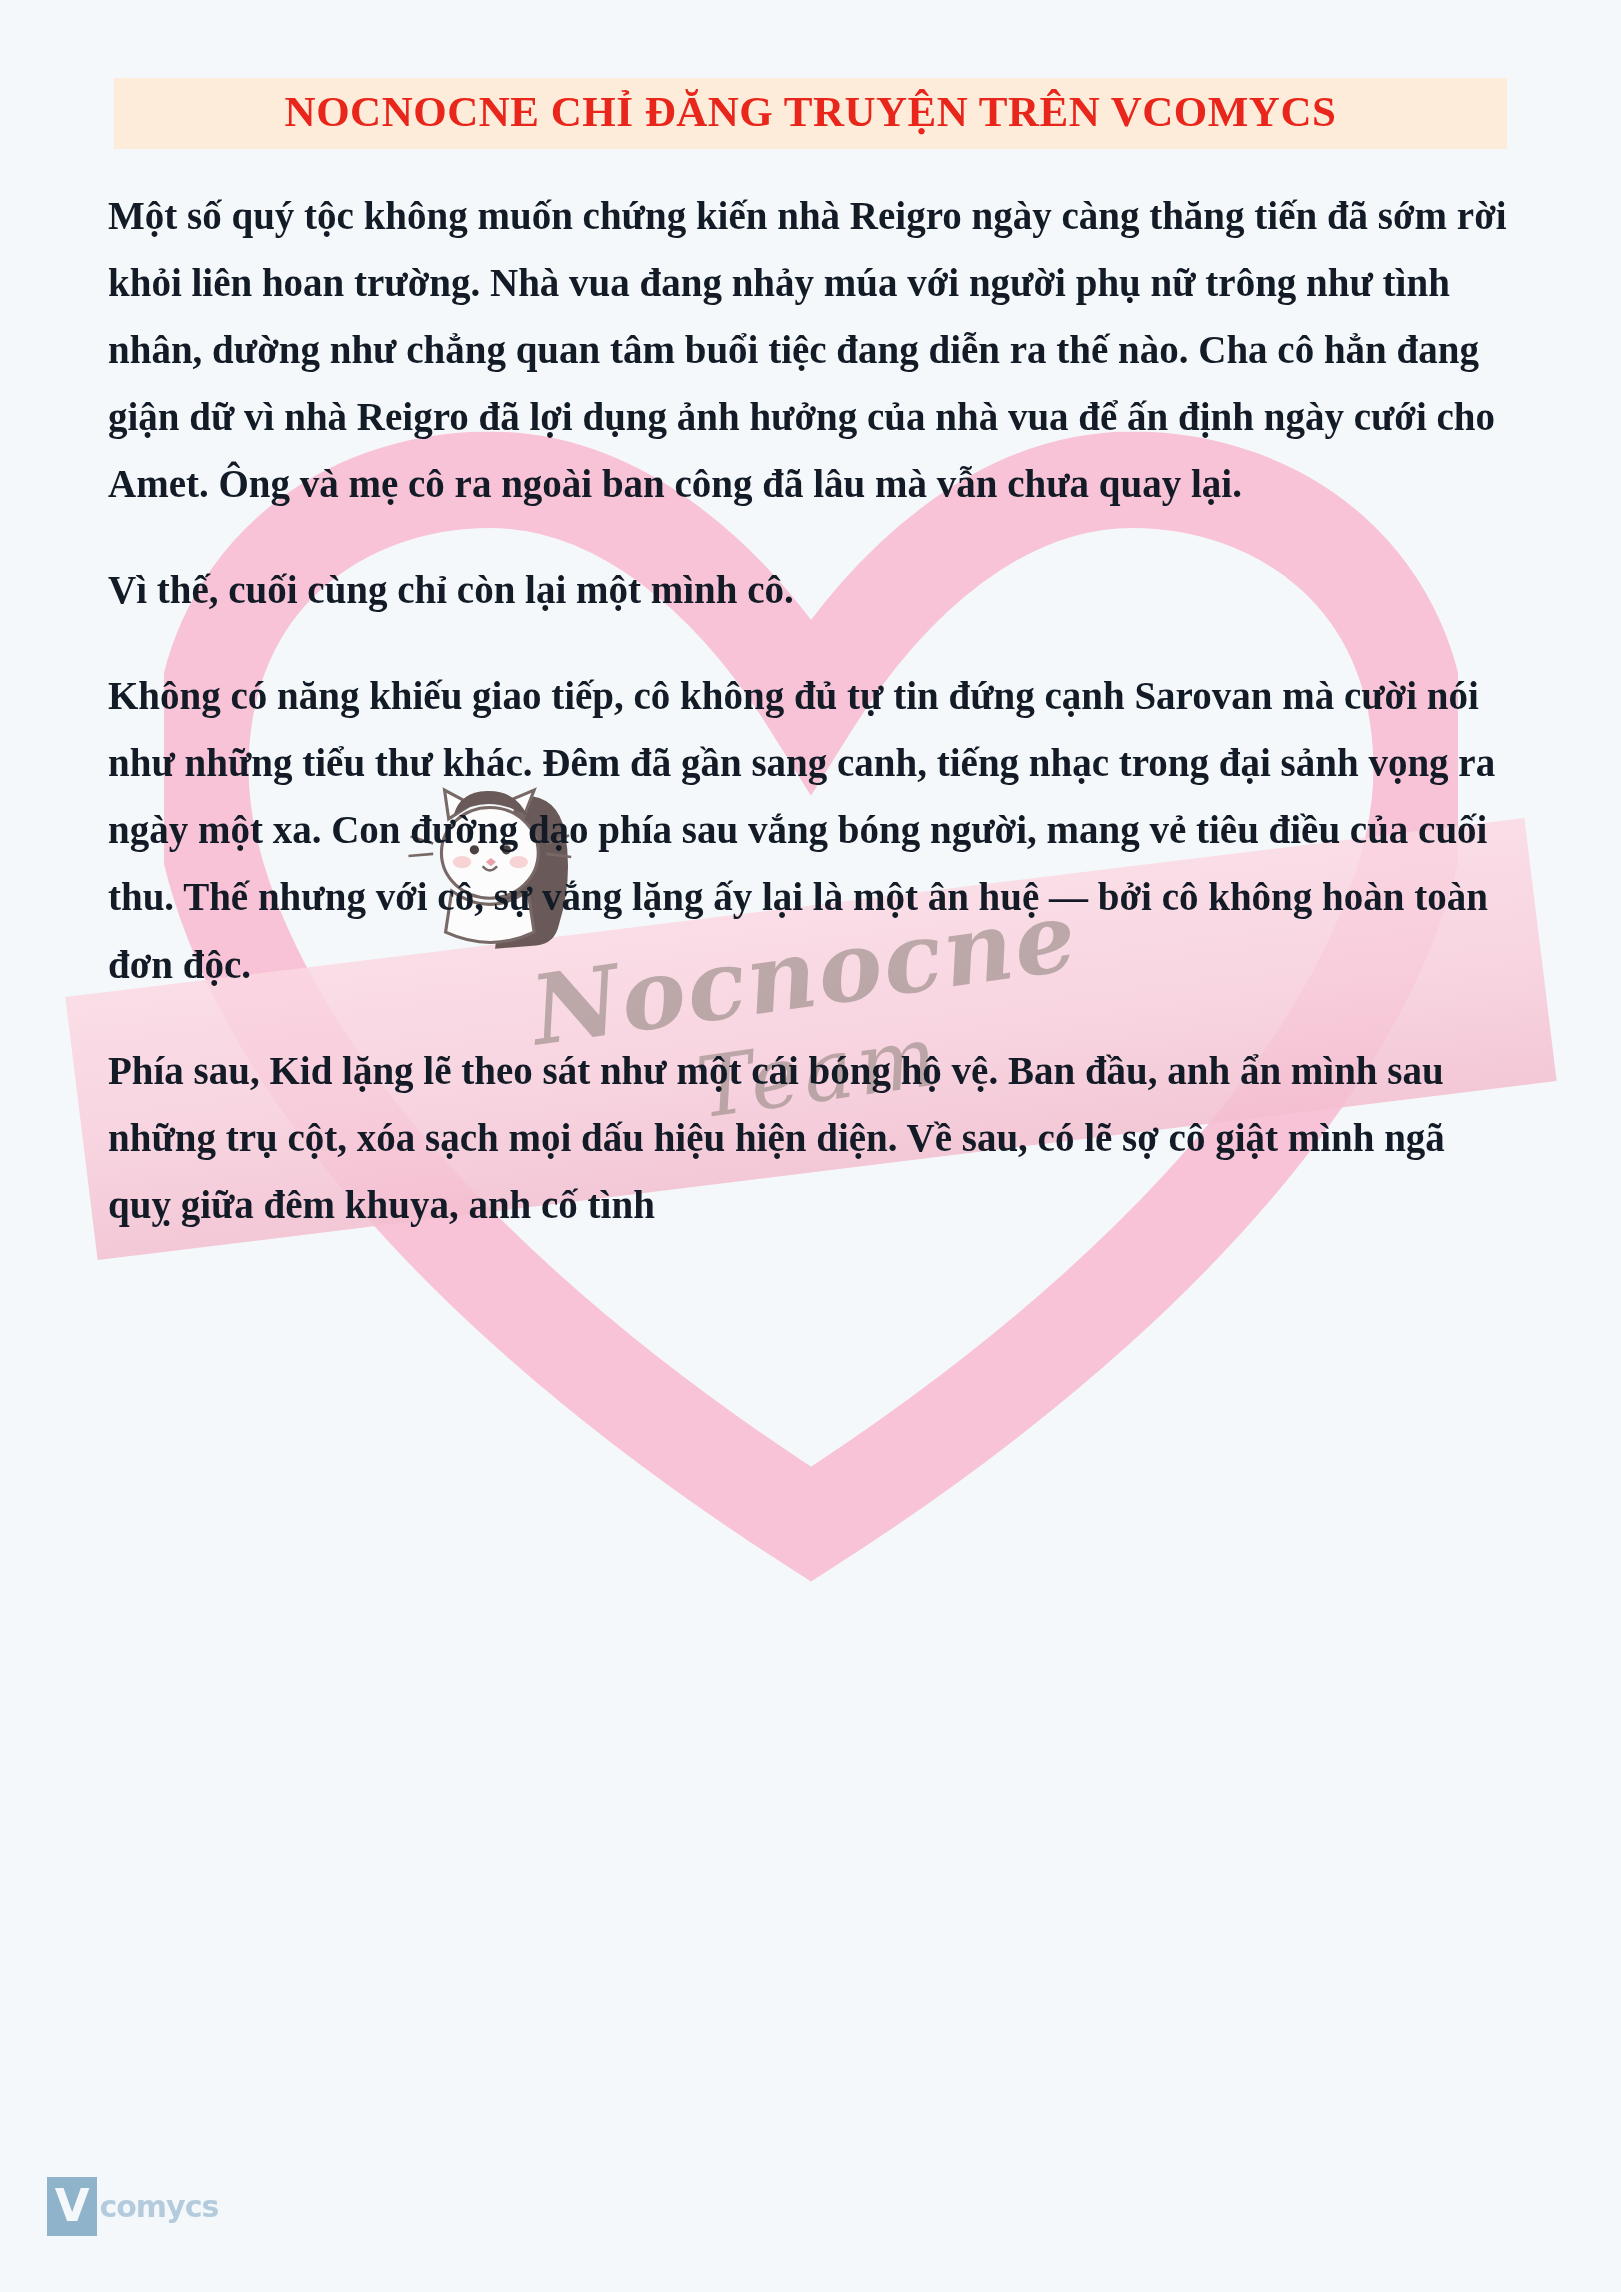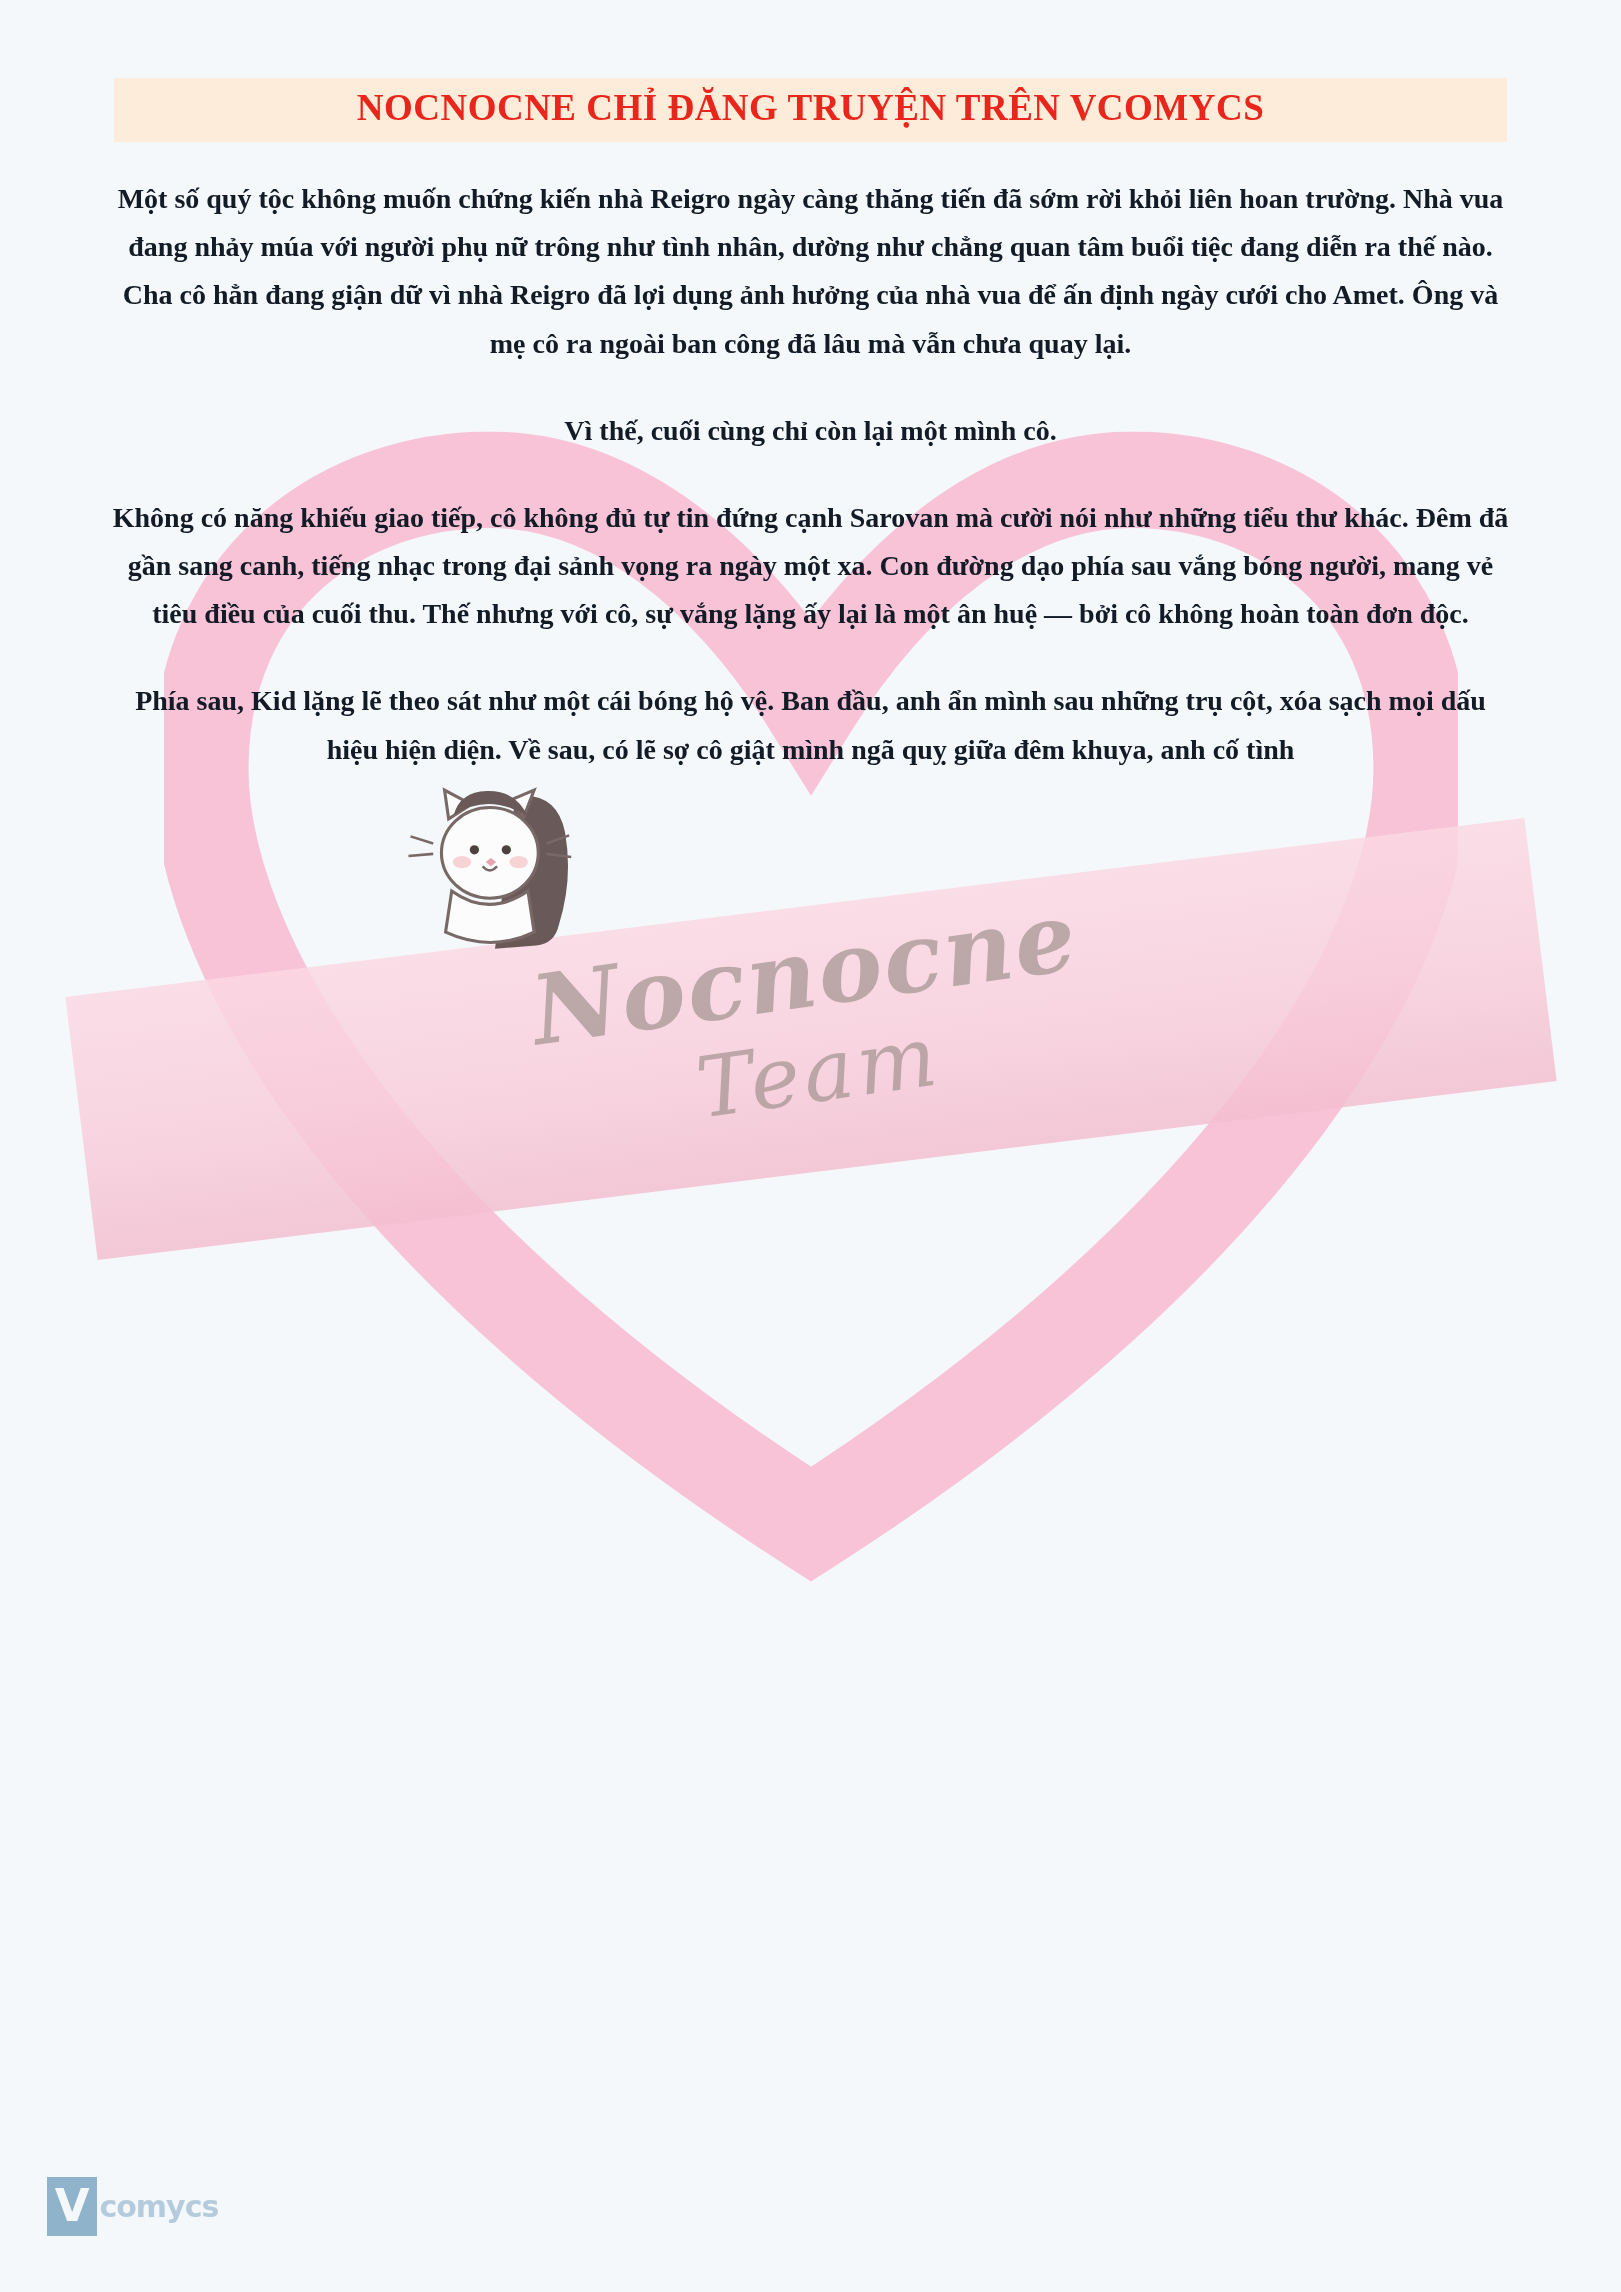--- a/index.html
+++ b/index.html
@@ -86,34 +86,34 @@
   }
 
   .banner {
     text-align: center;
     background: #fdecd9;
     padding: 9.8px 0 13.7px 0;
     margin: 0 5.9px 33px 5.9px;
   }
   .banner-title {
     color: #e8261b;
-    font-size: 37px;
+    font-size: 43px;
     font-weight: bold;
     letter-spacing: 0.5px;
     font-family: "Liberation Serif", serif;
     line-height: 1.1;
   }
 
   .para {
     color: #121b26;
-    font-size: 28px;
+    font-size: 39px;
     font-weight: bold;
     line-height: 1.72;
     margin: 0 0 39px 0;
-    text-align: center;
+    text-align: left;
     font-family: "Liberation Serif", serif;
   }
   .para:last-child { margin-bottom: 0; }
 
   
   .footer-logo {
     position: absolute;
     left: 47px;
     bottom: 57px;
     z-index: 3;

